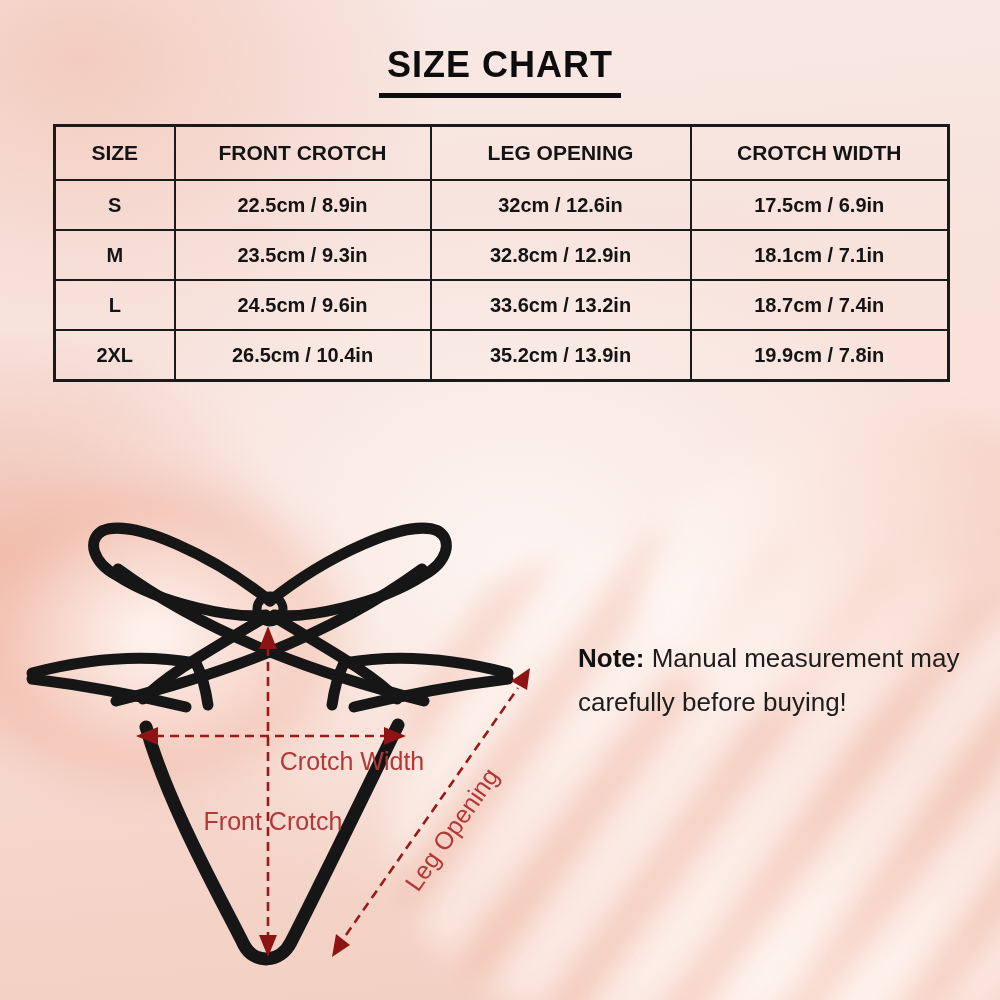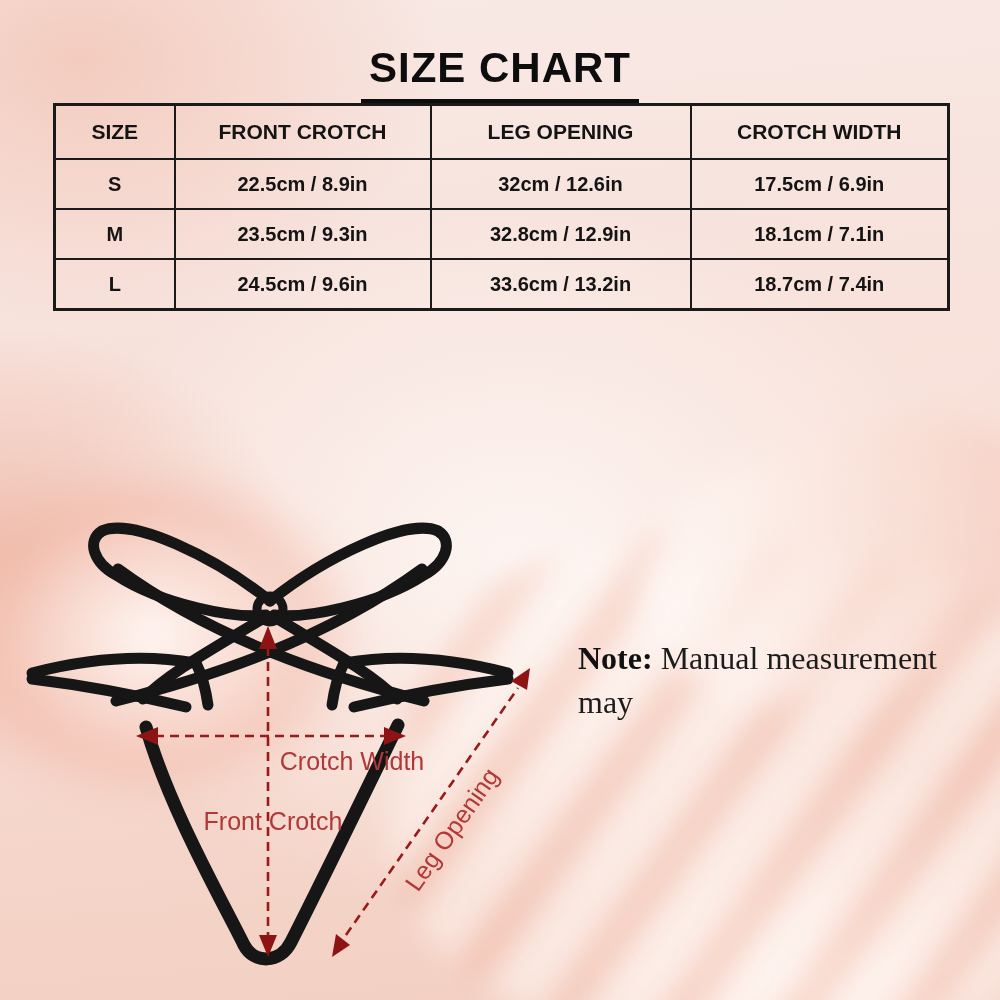--- a/index.html
+++ b/index.html
@@ -34,27 +34,27 @@
   }
   .petal-right{
     position:absolute;right:-60px;top:430px;width:420px;height:260px;
     background:linear-gradient(100deg, rgba(255,250,247,.9), rgba(242,186,168,.45));
     filter:blur(16px);border-radius:50% 40% 55% 45%;transform:rotate(-14deg);
   }
 
   
   .title-wrap{position:absolute;left:0;top:44px;width:1000px;text-align:center;}
   .title{
-    display:inline-block;font-size:42px;font-weight:bold;letter-spacing:1px;
+    display:inline-block;font-size:36px;font-weight:bold;letter-spacing:1px;
     color:#0d0d0d;border-bottom:5px solid #0d0d0d;padding:0 8px 7px 8px;
   }
 
   
   table.size{
-    position:absolute;left:53px;top:103px;width:894px;
+    position:absolute;left:53px;top:124px;width:894px;
     border-collapse:collapse;table-layout:fixed;
   }
   table.size col.c0{width:120px}
   table.size col.c1{width:256px}
   table.size col.c2{width:260px}
   table.size col.c3{width:258px}
   table.size th, table.size td{
     border:2px solid #1a1a1a;text-align:center;vertical-align:middle;
     color:#141414;background:transparent;white-space:pre;
   }
@@ -68,21 +68,21 @@
   .dlabel{
     position:absolute;font-size:25px;color:#b03838;white-space:nowrap;
   }
   .lbl-cw{left:262px;top:747px;width:180px;text-align:center;}
   .lbl-fc{left:203px;top:807px;width:140px;text-align:center;}
   .lbl-lo{left:372px;top:815px;width:160px;text-align:center;
     transform:rotate(-55deg);transform-origin:50% 50%;}
 
   
   .note{position:absolute;left:578px;top:636px;width:390px;
-    font-size:32px;line-height:44px;color:#1c1c1c;font-family:Liberation Serif, serif;}
+    font-size:26px;line-height:44px;color:#1c1c1c;}
   .note b{font-weight:bold;color:#111;}
 </style>
 </head>
 <body>
 
 <div class="bg"></div>
 <div class="petals"></div>
 <div class="swirl"></div>
 <div class="petal-right"></div>
 
@@ -116,20 +116,26 @@
       <td class="size-col">M</td>
       <td>23.5cm / 9.3in</td>
       <td>32.8cm / 12.9in</td>
       <td>18.1cm / 7.1in</td>
     </tr>
     <tr>
       <td class="size-col">L</td>
       <td>24.5cm / 9.6in</td>
       <td>33.6cm / 13.2in</td>
       <td>18.7cm / 7.4in</td>
+    </tr>
+    <tr>
+      <td class="size-col">2XL</td>
+      <td>26.5cm / 10.4in</td>
+      <td>35.2cm / 13.9in</td>
+      <td>19.9cm / 7.8in</td>
     </tr>
   </tbody>
 </table>
 
 <svg class="diagram" viewBox="0 0 560 470">
   <g fill="none" stroke="#161616" stroke-width="11" stroke-linecap="round">
 
     <path d="M270,96 C215,52 132,12 102,26"></path>
     <path d="M102,26 C86,36 94,58 116,70 C162,100 236,114 266,110"></path>
 
@@ -175,13 +181,14 @@
     </g>
   </g>
 </svg>
 
 <div class="dlabel lbl-cw">Crotch Width</div>
 <div class="dlabel lbl-fc">Front Crotch</div>
 <div class="dlabel lbl-lo">Leg Opening</div>
 
 <div class="note">
   <div><b>Note:</b><span> Manual measurement may</span></div>
+  <div>carefully before buying!</div>
 </div>
 
 </body></html>

